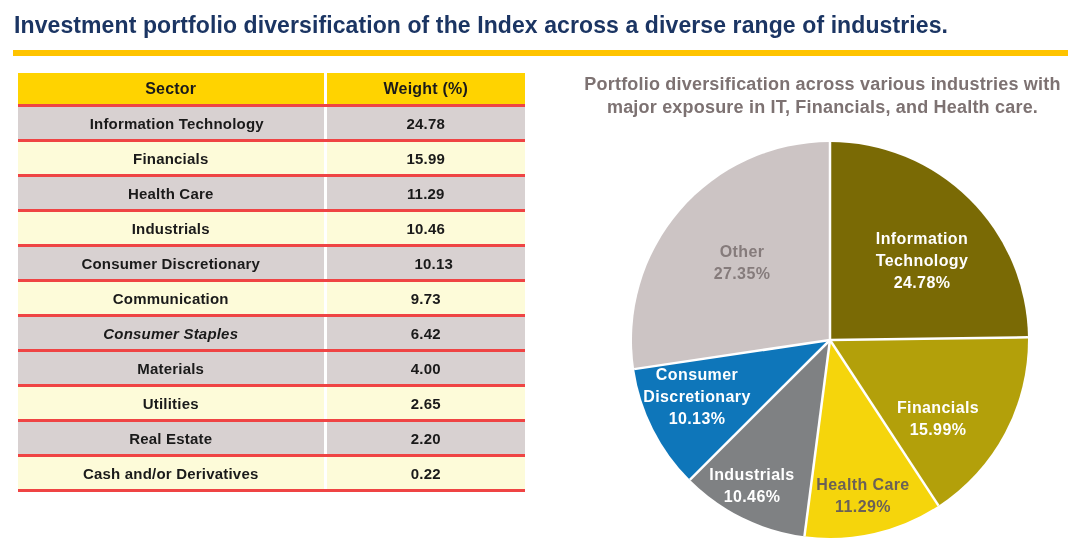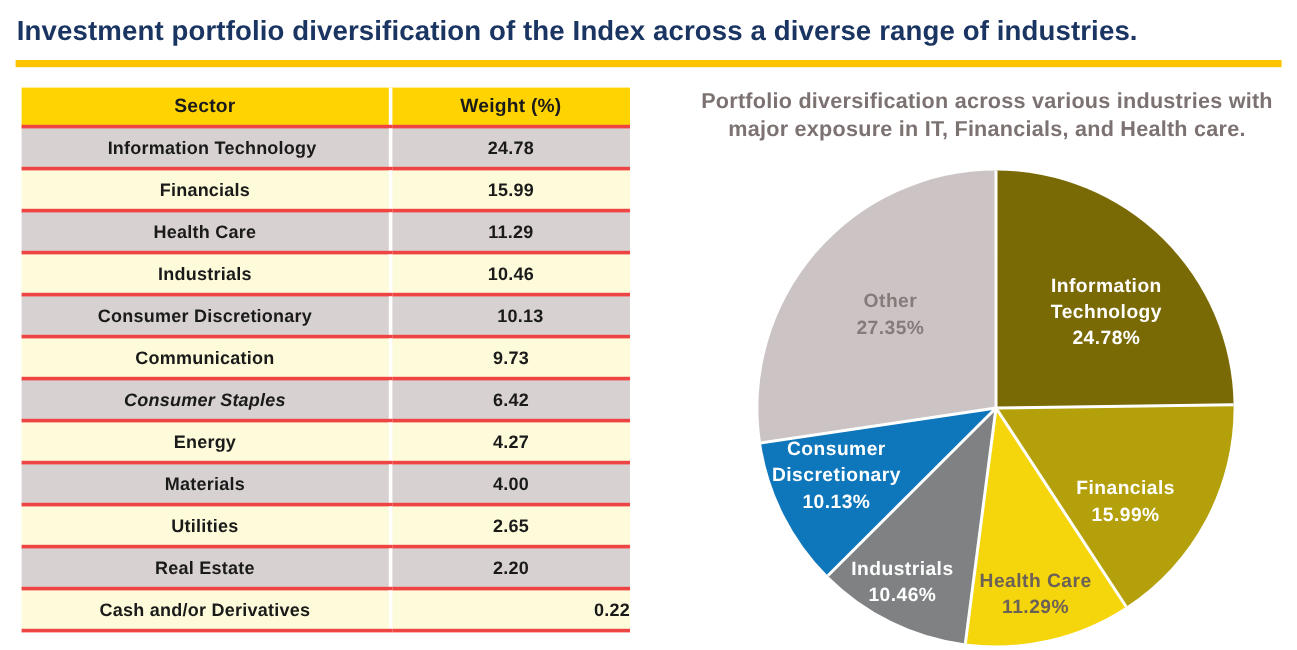--- a/index.html
+++ b/index.html
@@ -80,38 +80,34 @@
           </tr>
           <tr>
             <td style="background: rgb(253, 251, 217); color: rgb(26, 26, 26);">Communication</td>
             <td style="background: rgb(253, 251, 217); color: rgb(26, 26, 26);">9.73</td>
           </tr>
           <tr>
             <td style="background: rgb(216, 209, 209); color: rgb(26, 26, 26); font-style: italic;">Consumer Staples</td>
             <td style="background: rgb(216, 209, 209); color: rgb(26, 26, 26);">6.42</td>
           </tr>
           <tr>
-            <td style="background: rgb(253, 251, 217); color: rgb(26, 26, 26);">Energy</td>
-            <td style="background: rgb(253, 251, 217); color: rgb(26, 26, 26);">4.27</td>
-          </tr>
-          <tr>
             <td style="background: rgb(216, 209, 209); color: rgb(26, 26, 26);">Materials</td>
             <td style="background: rgb(216, 209, 209); color: rgb(26, 26, 26);">4.00</td>
           </tr>
           <tr>
             <td style="background: rgb(253, 251, 217); color: rgb(26, 26, 26);">Utilities</td>
             <td style="background: rgb(253, 251, 217); color: rgb(26, 26, 26);">2.65</td>
           </tr>
           <tr>
             <td style="background: rgb(216, 209, 209); color: rgb(26, 26, 26);">Real Estate</td>
             <td style="background: rgb(216, 209, 209); color: rgb(26, 26, 26);">2.20</td>
           </tr>
           <tr>
             <td style="background: rgb(253, 251, 217); color: rgb(26, 26, 26);">Cash and/or Derivatives</td>
-            <td style="background: rgb(253, 251, 217); color: rgb(26, 26, 26); text-align: right;">0.22</td>
+            <td style="background: rgb(253, 251, 217); color: rgb(26, 26, 26);">0.22</td>
           </tr>
         </tbody>
     </table>
   </div>
 
   <div class="subtitle" style="color: rgb(125, 114, 114);">
     <div>Portfolio diversification across various industries with</div>
     <div>major exposure in IT, Financials, and Health care.</div>
   </div>
 

